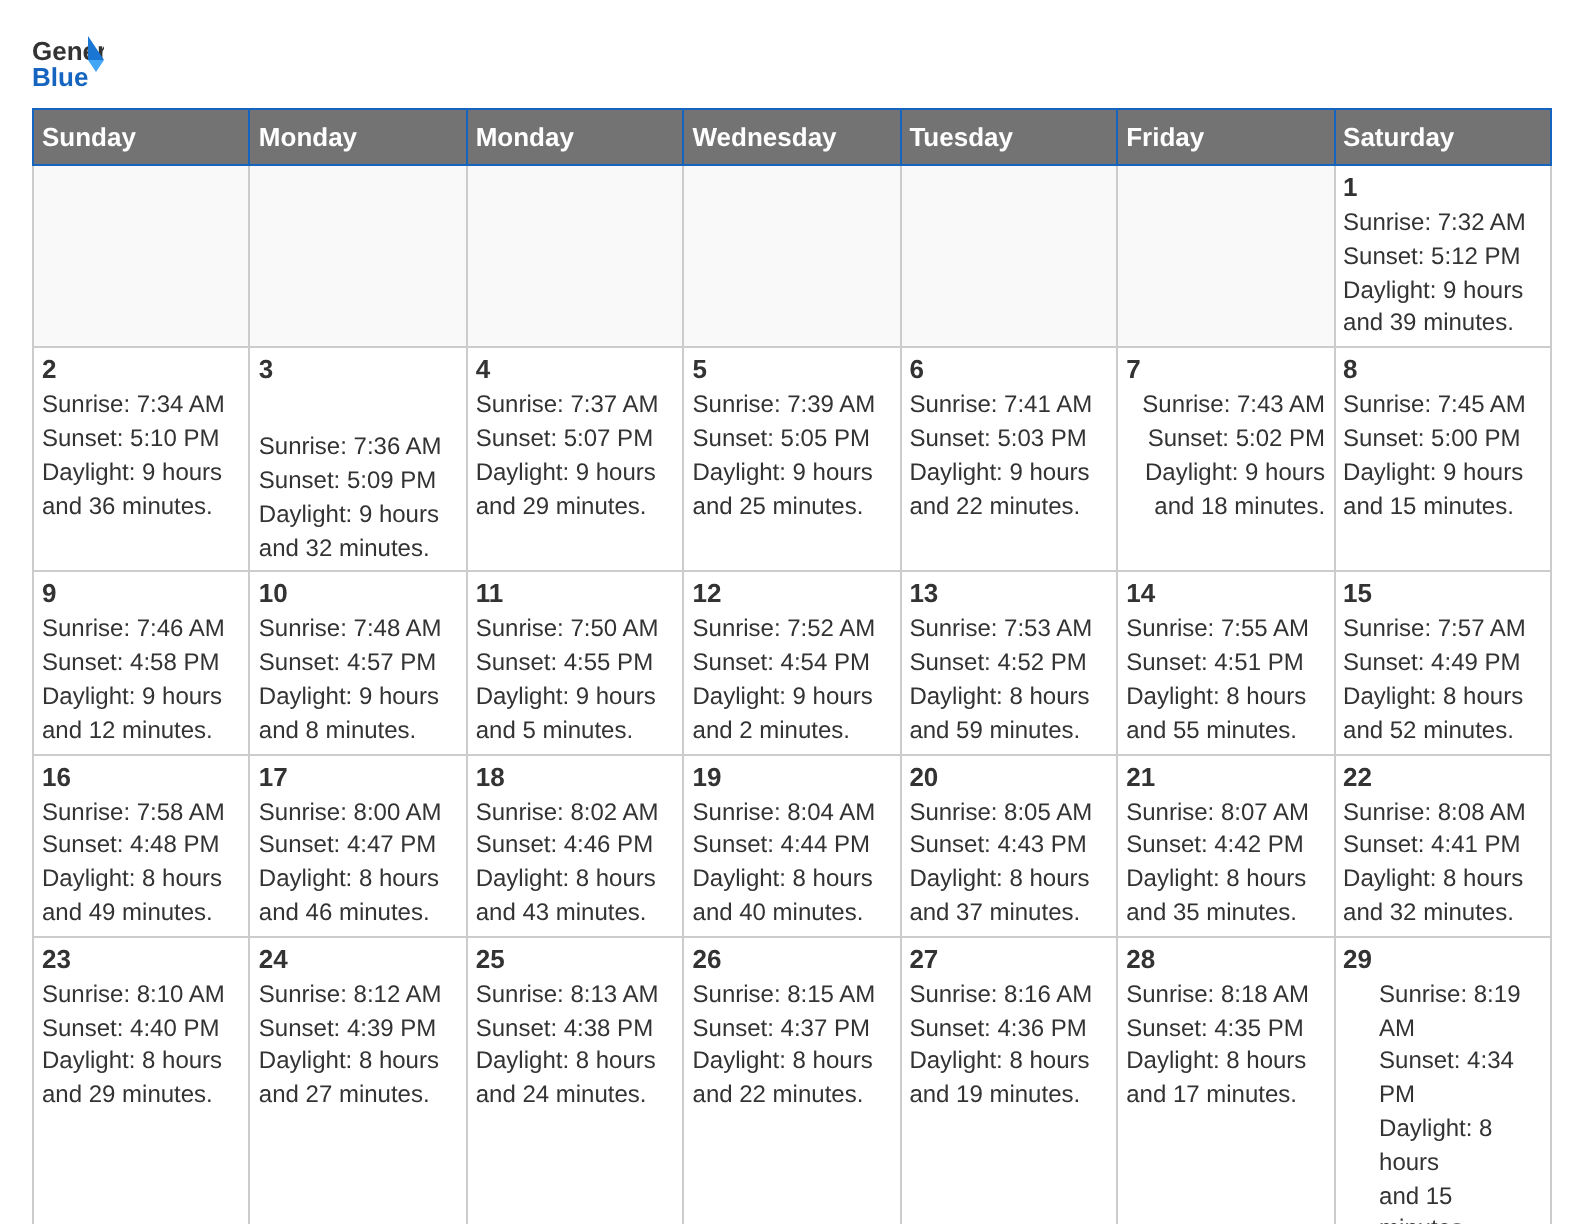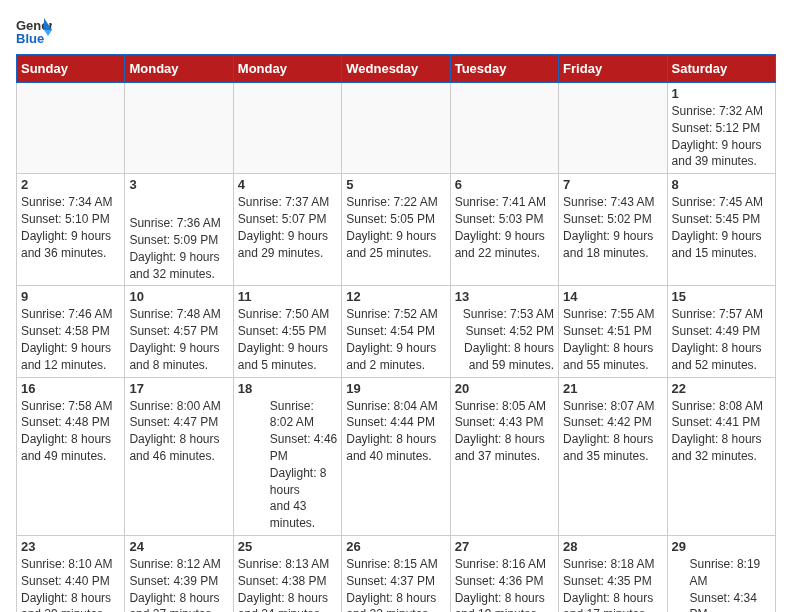--- a/index.html
+++ b/index.html
@@ -38,21 +38,21 @@
       font-size: 15px;
       font-weight: normal;
       color: #555;
     }
     .calendar {
       width: 100%;
       border-collapse: collapse;
       border: 1px solid #ccc;
     }
     .calendar th {
-      background-color: #b91c1c;
+      background-color: #737373;
       color: #fff;
       font-size: 13px;
       font-weight: bold;
       padding: 6px 4px;
       text-align: left;
       border: 1px solid #1565c0;
     }
     .calendar td {
       vertical-align: top;
       border: 1px solid #ccc;
@@ -144,43 +144,43 @@
         </td>
         <td>
           <span class="day-number">4</span>
           <div class="day-info" style="white-space: pre-line;">Sunrise: 7:37 AM
 Sunset: 5:07 PM
 Daylight: 9 hours
 and 29 minutes.</div>
         </td>
         <td>
           <span class="day-number">5</span>
-          <div class="day-info" style="white-space: pre-line;">Sunrise: 7:22 AM
+          <div class="day-info" style="white-space: pre-line;">Sunrise: 7:39 AM
 Sunset: 5:05 PM
 Daylight: 9 hours
 and 25 minutes.</div>
         </td>
         <td>
           <span class="day-number">6</span>
           <div class="day-info" style="white-space: pre-line;">Sunrise: 7:41 AM
 Sunset: 5:03 PM
 Daylight: 9 hours
 and 22 minutes.</div>
         </td>
         <td>
           <span class="day-number">7</span>
-          <div class="day-info" style="white-space: pre-line;">Sunrise: 7:43 AM
+          <div class="day-info" style="white-space: pre-line; text-align: right;">Sunrise: 7:43 AM
 Sunset: 5:02 PM
 Daylight: 9 hours
 and 18 minutes.</div>
         </td>
         <td>
           <span class="day-number">8</span>
           <div class="day-info" style="white-space: pre-line;">Sunrise: 7:45 AM
-Sunset: 5:45 PM
+Sunset: 5:00 PM
 Daylight: 9 hours
 and 15 minutes.</div>
         </td>
       </tr>
       <tr class="week-row">
         <td>
           <span class="day-number">9</span>
           <div class="day-info" style="white-space: pre-line;">Sunrise: 7:46 AM
 Sunset: 4:58 PM
 Daylight: 9 hours
@@ -202,21 +202,21 @@
         </td>
         <td>
           <span class="day-number">12</span>
           <div class="day-info" style="white-space: pre-line;">Sunrise: 7:52 AM
 Sunset: 4:54 PM
 Daylight: 9 hours
 and 2 minutes.</div>
         </td>
         <td>
           <span class="day-number">13</span>
-          <div class="day-info" style="white-space: pre-line; text-align: right;">Sunrise: 7:53 AM
+          <div class="day-info" style="white-space: pre-line;">Sunrise: 7:53 AM
 Sunset: 4:52 PM
 Daylight: 8 hours
 and 59 minutes.</div>
         </td>
         <td>
           <span class="day-number">14</span>
           <div class="day-info" style="white-space: pre-line;">Sunrise: 7:55 AM
 Sunset: 4:51 PM
 Daylight: 8 hours
 and 55 minutes.</div>
@@ -239,21 +239,21 @@
         </td>
         <td>
           <span class="day-number">17</span>
           <div class="day-info" style="white-space: pre-line;">Sunrise: 8:00 AM
 Sunset: 4:47 PM
 Daylight: 8 hours
 and 46 minutes.</div>
         </td>
         <td>
           <span class="day-number">18</span>
-          <div class="day-info" style="white-space: pre-line; margin-left: 32px;">Sunrise: 8:02 AM
+          <div class="day-info" style="white-space: pre-line;">Sunrise: 8:02 AM
 Sunset: 4:46 PM
 Daylight: 8 hours
 and 43 minutes.</div>
         </td>
         <td>
           <span class="day-number">19</span>
           <div class="day-info" style="white-space: pre-line;">Sunrise: 8:04 AM
 Sunset: 4:44 PM
 Daylight: 8 hours
 and 40 minutes.</div>

